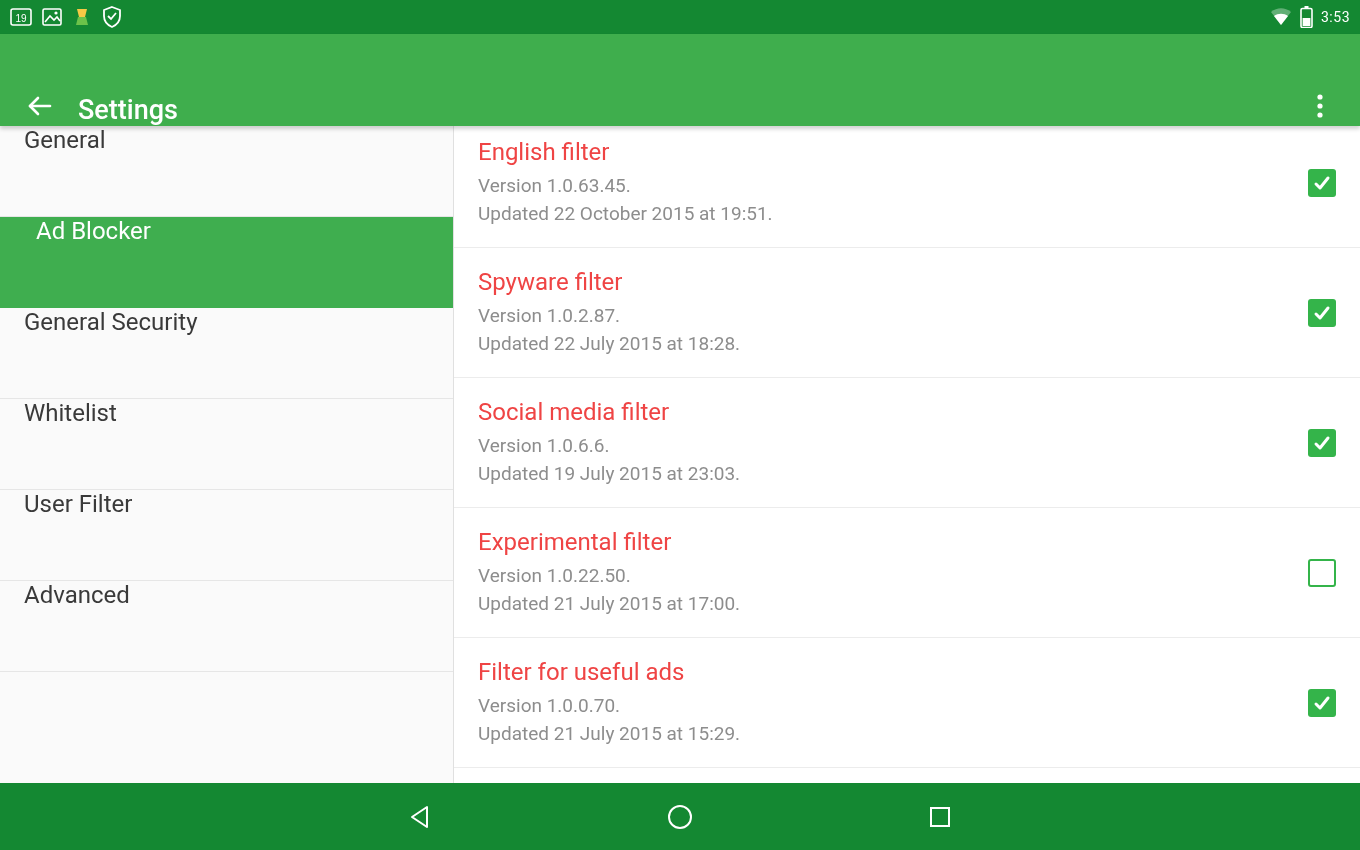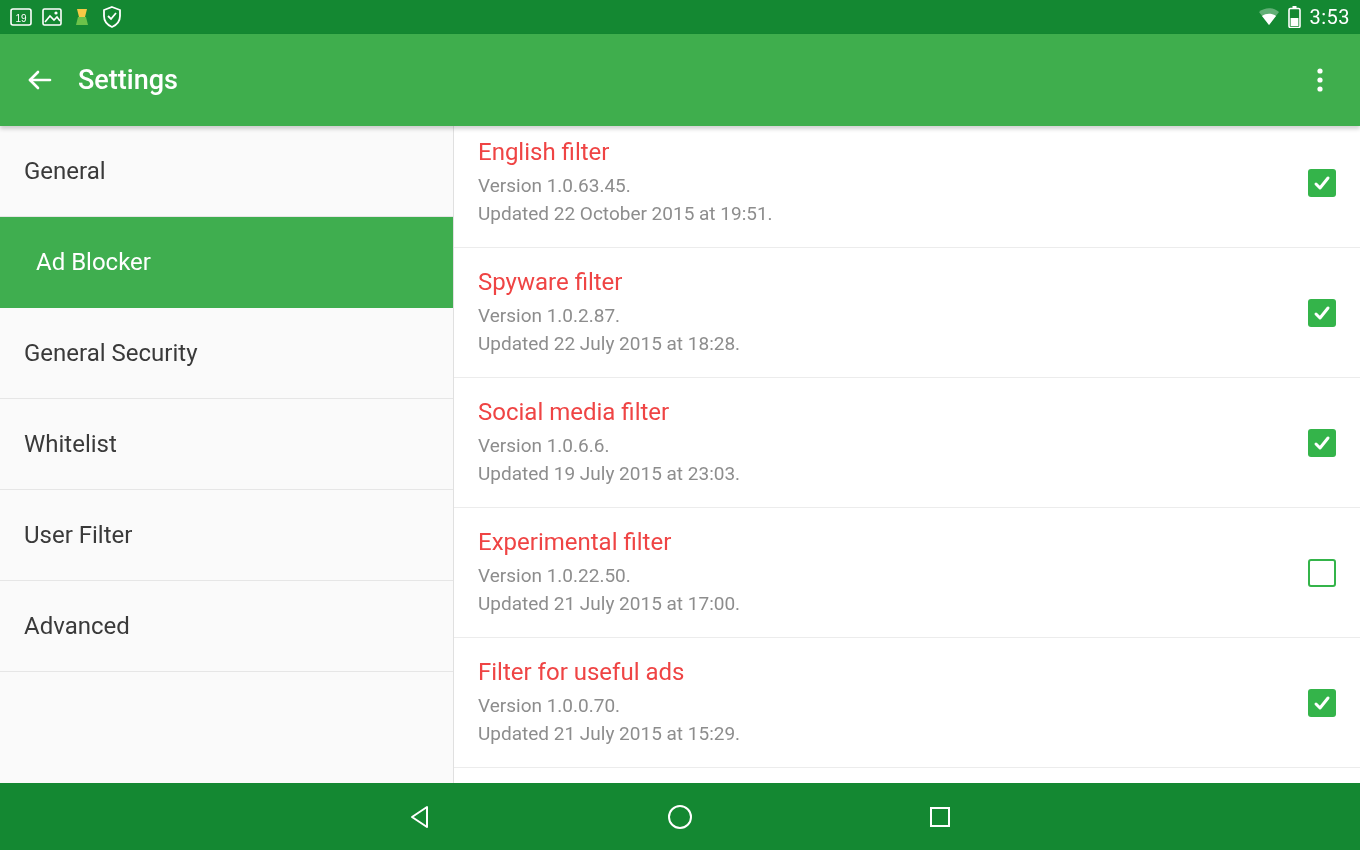--- a/index.html
+++ b/index.html
@@ -6,31 +6,31 @@
   html, body { width: 1360px; height: 850px; font-family: Roboto, "Helvetica Neue", Arial, sans-serif; overflow: hidden; background: #fff; }
   .root { display: flex; flex-direction: column; width: 100%; height: 100%; }
 
   
   .status-bar { height: 34px; background: #148832; color: #fff; display: flex; align-items: center; padding: 0 10px; font-size: 17px; }
   .status-left { display: flex; align-items: center; gap: 10px; }
   .status-right { margin-left: auto; display: flex; align-items: center; gap: 8px; }
   .status-bar svg { display: block; }
 
   
-  .app-bar { height: 92px; background: #3fae4d; color: #fff; display: flex; align-items: center; padding: 0 20px; box-shadow: 0 3px 4px rgba(0,0,0,0.18); position: relative; z-index: 2; }
+  .app-bar { height: 92px; background: #3fae4d; color: #fff; display: flex; align-items: flex-end; padding: 0 20px; box-shadow: 0 3px 4px rgba(0,0,0,0.18); position: relative; z-index: 2; }
   .app-back { width: 40px; height: 40px; display: flex; align-items: center; justify-content: center; cursor: pointer; }
   .app-title { font-size: 27px; font-weight: 500; margin-left: 18px; }
   .app-more { margin-left: auto; width: 40px; height: 40px; display: flex; align-items: center; justify-content: center; cursor: pointer; }
 
   
   .body { flex: 1; display: flex; min-height: 0; }
 
   
   .sidebar { width: 454px; background: #fafafa; border-right: 1px solid #e0e0e0; box-shadow: 2px 0 4px rgba(0,0,0,0.06); }
-  .side-item { height: 91px; display: flex; align-items: center; padding-left: 24px; font-size: 24px; color: #3a3a3a; border-bottom: 1px solid #e6e6e6; cursor: pointer; }
+  .side-item { height: 91px; display: flex; padding-left: 24px; font-size: 24px; color: #3a3a3a; border-bottom: 1px solid #e6e6e6; cursor: pointer; }
   .side-item.active { background: #3fae4f; color: #fff; border-bottom-color: #3fae4f; padding-left: 36px; }
 
   
   .content { flex: 1; background: #fff; overflow: hidden; }
   .filter-row { display: flex; align-items: center; padding: 20px 24px 20px 24px; border-bottom: 1px solid #ececec; }
   .filter-row.first { padding-top: 12px; }
   .filter-text { flex: 1; }
   .filter-title { font-size: 24px; color: #ef4444; margin-bottom: 6px; }
   .filter-sub { font-size: 19px; color: #8d8d8d; line-height: 1.45; }
   .check { width: 28px; height: 28px; border-radius: 3px; display: flex; align-items: center; justify-content: center; margin-right: 0px; }
@@ -83,21 +83,21 @@
             <path d="M11 17 L18 8 C14 5 8 5 4 8 Z" fill="#fff"></path>
           </svg>
       </span>
       <span>
         <svg width="13" height="22" viewBox="0 0 13 22">
             <rect x="4.5" y="0" width="4" height="2.5" fill="#fff"></rect>
             <rect x="1" y="2.5" width="11" height="19" rx="1.5" fill="none" stroke="#fff" stroke-width="1.6"></rect>
             <rect x="2.6" y="12" width="7.8" height="8" fill="#fff"></rect>
           </svg>
       </span>
-      <span style="font-size:20px; letter-spacing:0.5px;">3:53</span>
+      <span style="font-size:14px; letter-spacing:0.5px;">3:53</span>
     </div>
   </div>
 
   <div class="app-bar">
     <div class="app-back">
       <svg width="28" height="28" viewBox="0 0 28 28">
           <line x1="4" y1="14" x2="24" y2="14" stroke="#fff" stroke-width="2.6" stroke-linecap="round"></line>
           <polyline points="12,6 4,14 12,22" fill="none" stroke="#fff" stroke-width="2.6" stroke-linecap="round" stroke-linejoin="round"></polyline>
         </svg>
     </div>

